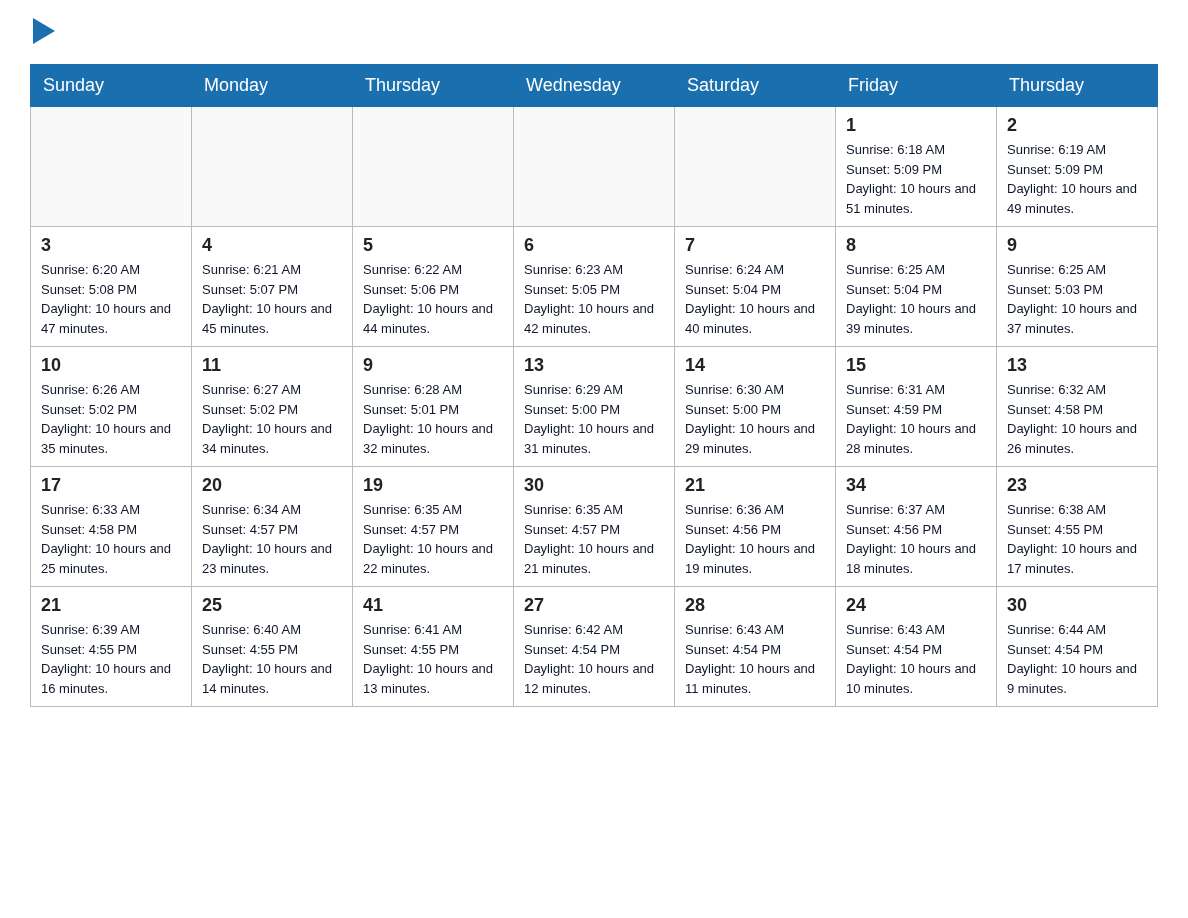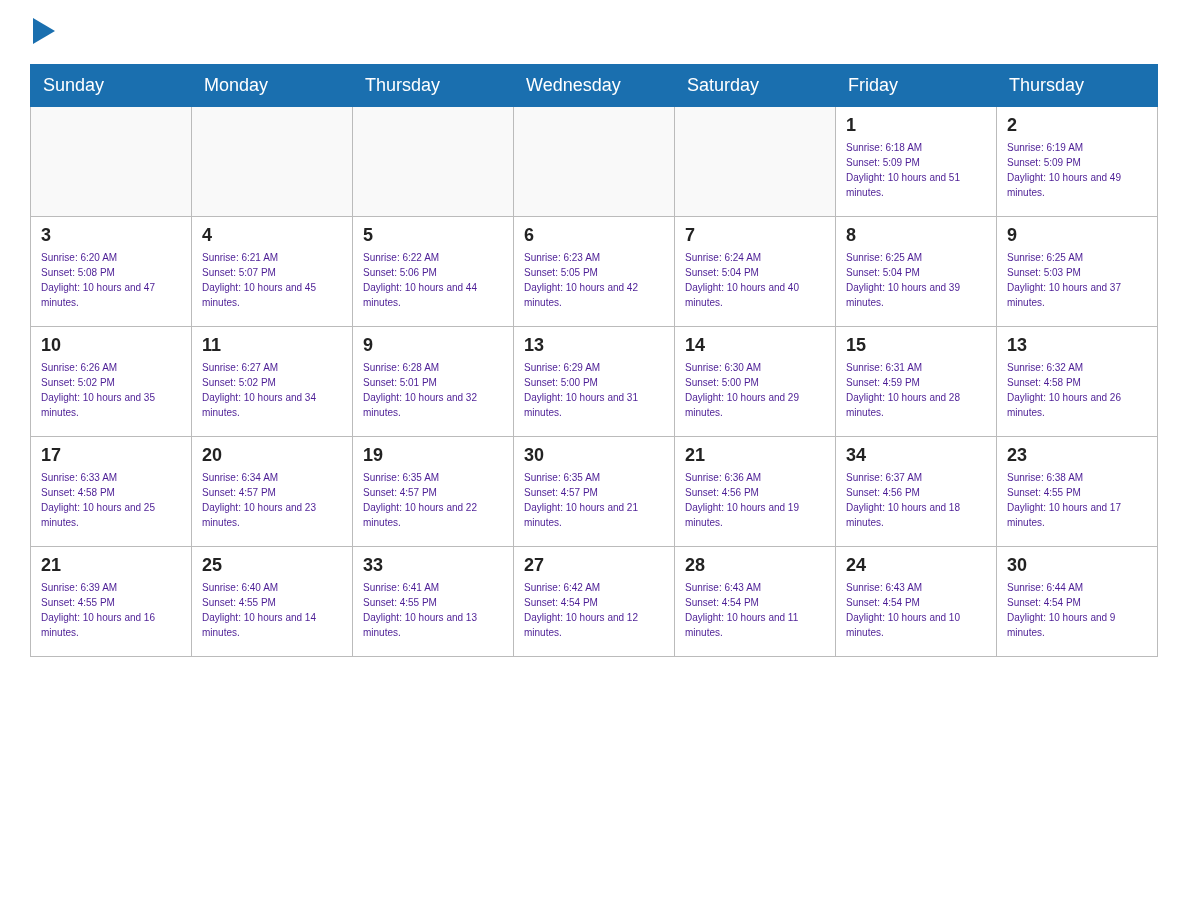--- a/index.html
+++ b/index.html
@@ -79,22 +79,22 @@
     .calendar tbody tr:first-child td {
       height: 110px;
     }
     .day-number {
       font-size: 18px;
       font-weight: bold;
       color: #222;
       margin-bottom: 4px;
     }
     .day-info {
-      font-size: 10px;
-      color: #4c1d95;
+      font-size: 13px;
+      color: #0f172a;
       line-height: 1.5;
     }
     .empty-cell {
       background: #f9f9f9;
     }
     .row-border td {
       border-top: 2px solid #1a6faf;
     }
   </style>
 </head>
@@ -241,21 +241,21 @@
       <tr class="row-border">
         <td>
           <div class="day-number">21</div>
           <div class="day-info">Sunrise: 6:39 AM<br>Sunset: 4:55 PM<br>Daylight: 10 hours and 16 minutes.</div>
         </td>
         <td>
           <div class="day-number">25</div>
           <div class="day-info">Sunrise: 6:40 AM<br>Sunset: 4:55 PM<br>Daylight: 10 hours and 14 minutes.</div>
         </td>
         <td>
-          <div class="day-number">33</div>
+          <div class="day-number">41</div>
           <div class="day-info">Sunrise: 6:41 AM<br>Sunset: 4:55 PM<br>Daylight: 10 hours and 13 minutes.</div>
         </td>
         <td>
           <div class="day-number">27</div>
           <div class="day-info">Sunrise: 6:42 AM<br>Sunset: 4:54 PM<br>Daylight: 10 hours and 12 minutes.</div>
         </td>
         <td>
           <div class="day-number">28</div>
           <div class="day-info">Sunrise: 6:43 AM<br>Sunset: 4:54 PM<br>Daylight: 10 hours and 11 minutes.</div>
         </td>

